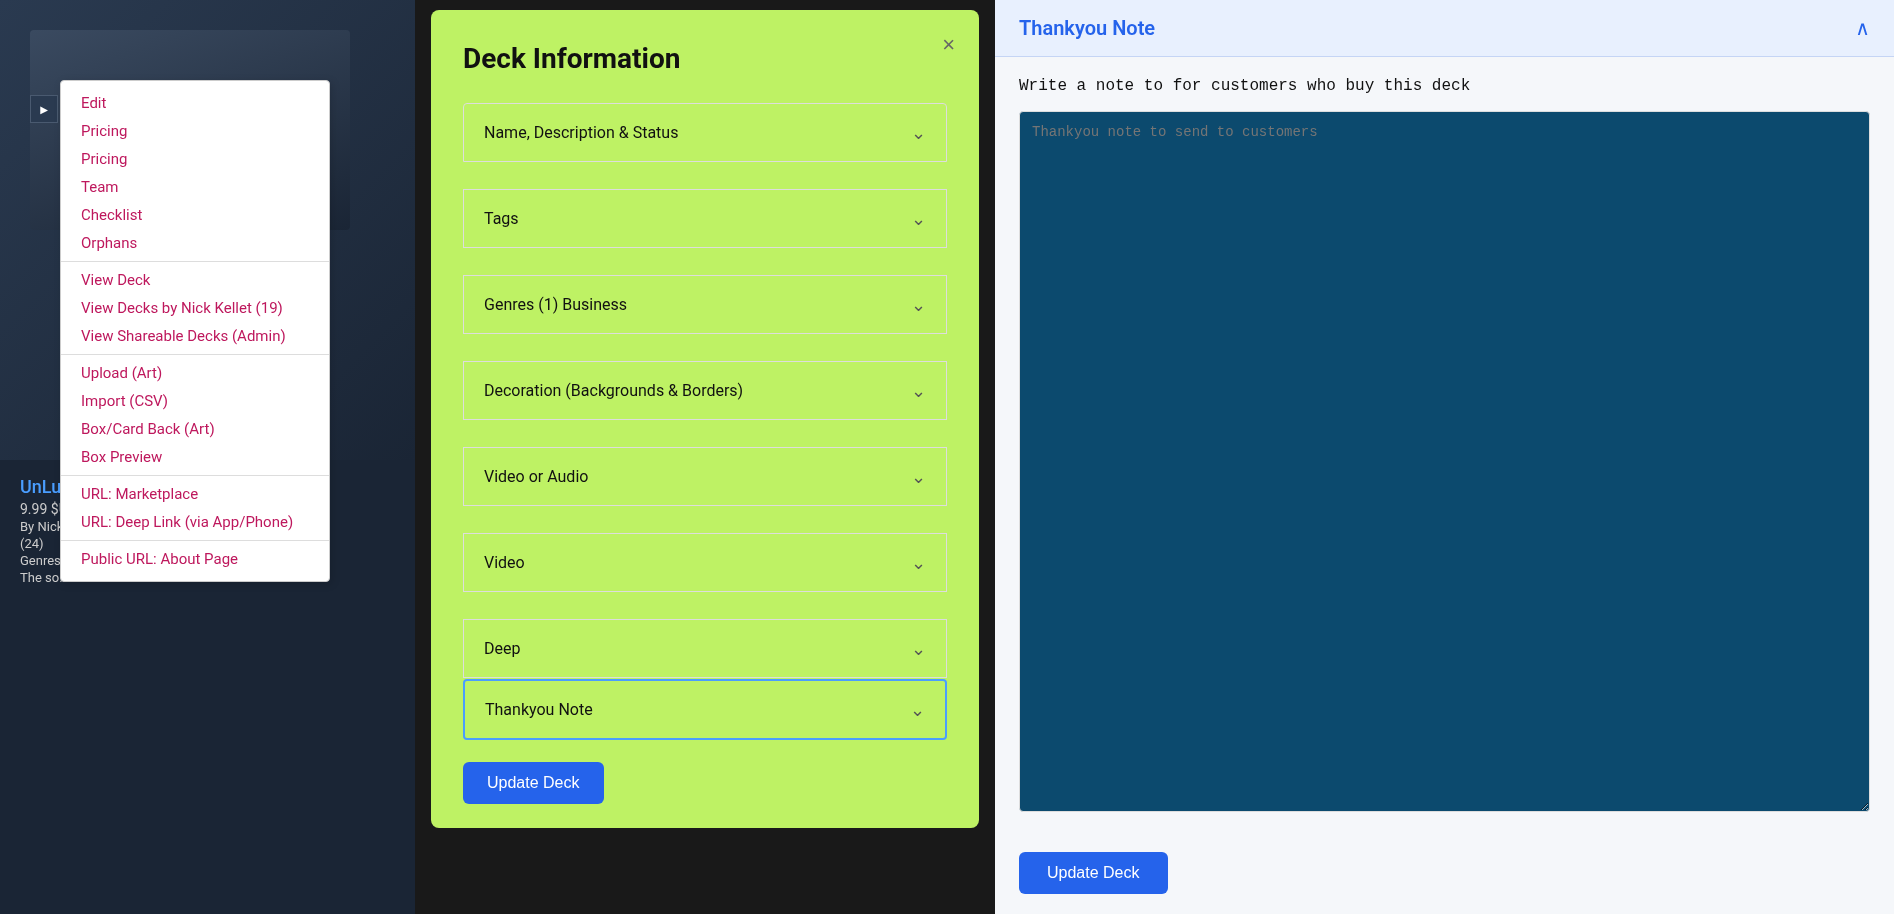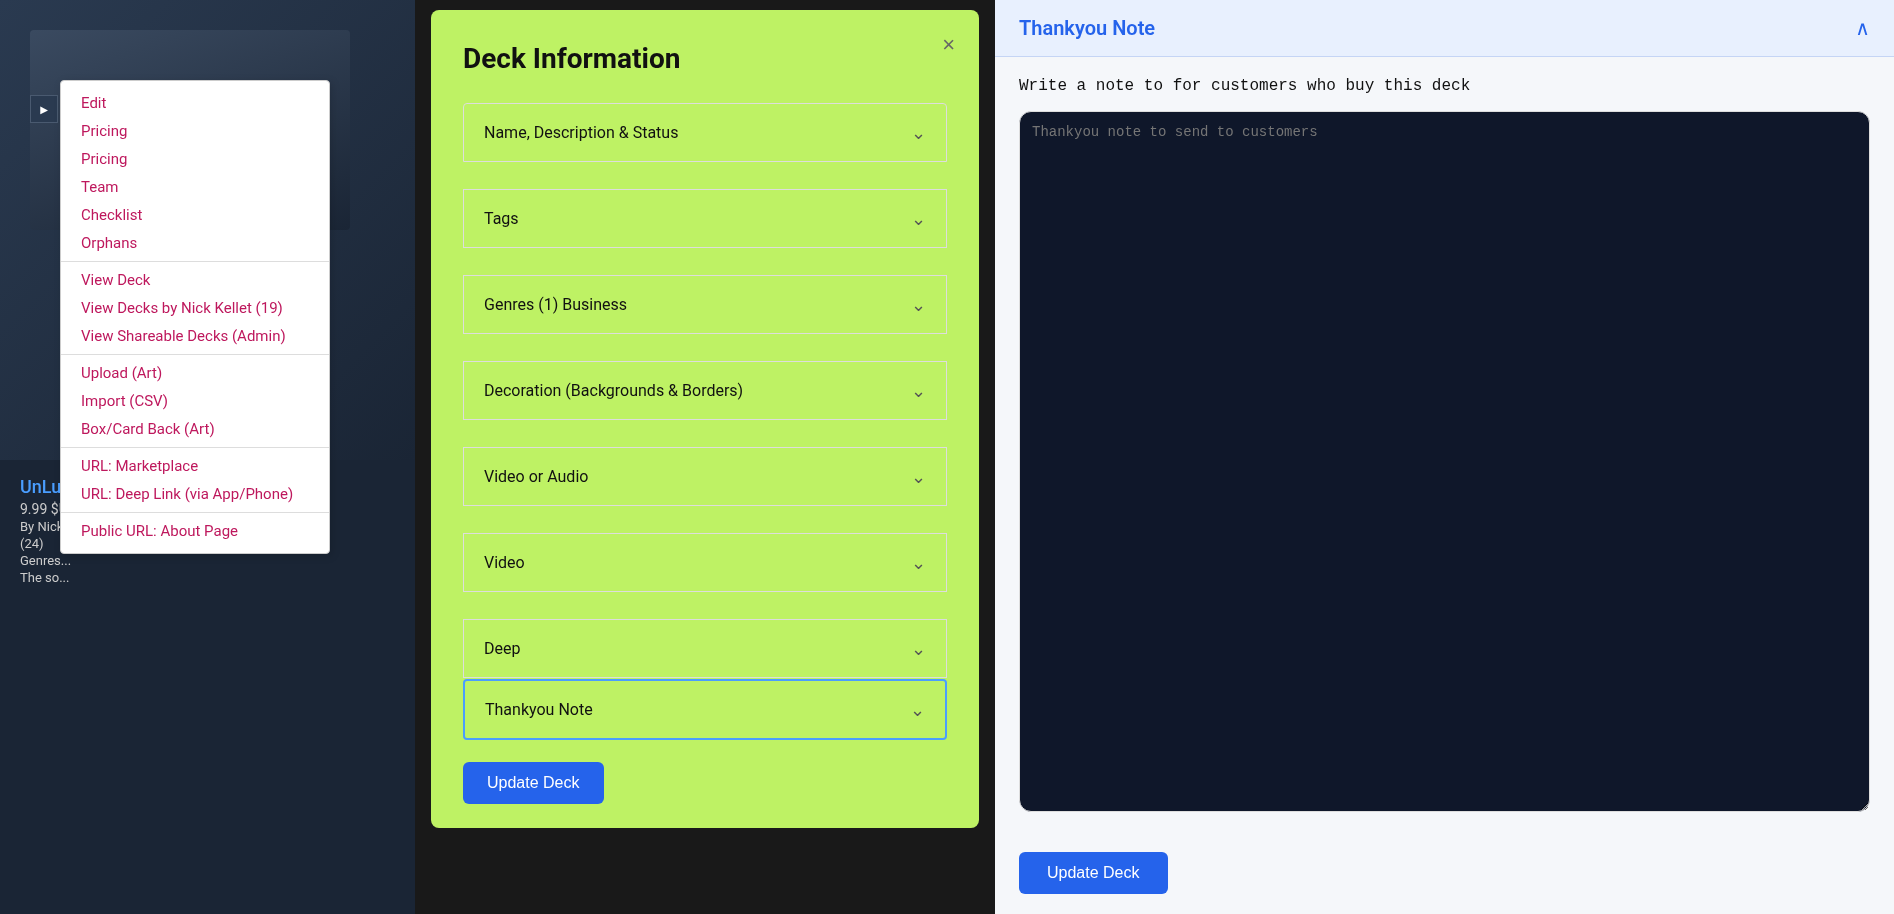--- a/index.html
+++ b/index.html
@@ -248,27 +248,27 @@
     .right-description {
       font-size: 16px;
       color: #111;
       margin-bottom: 16px;
     }
 
     .thankyou-textarea {
       flex: 1;
       width: 100%;
       border: 1px solid #ddd;
-      border-radius: 12px;
+      border-radius: 4px;
       padding: 12px;
       font-size: 14px;
       color: #999;
       resize: vertical;
       min-height: 480px;
-      background: #0f172a;
+      background: #0c4a6e;
       font-family: inherit;
     }
 
     .right-footer {
       padding: 20px 24px;
       background: #f5f7fa;
     }
 
     .right-update-btn {
       background: #2563eb;
@@ -297,20 +297,21 @@
       <div class="context-menu-item">Checklist</div>
       <div class="context-menu-item">Orphans</div>
       <hr class="context-menu-divider">
       <div class="context-menu-item">View Deck</div>
       <div class="context-menu-item">View Decks by Nick Kellet (19)</div>
       <div class="context-menu-item">View Shareable Decks (Admin)</div>
       <hr class="context-menu-divider">
       <div class="context-menu-item">Upload (Art)</div>
       <div class="context-menu-item">Import (CSV)</div>
       <div class="context-menu-item">Box/Card Back (Art)</div>
+      <div class="context-menu-item">Box Preview</div>
       <hr class="context-menu-divider">
       <div class="context-menu-item">URL: Marketplace</div>
       <div class="context-menu-item">URL: Deep Link (via App/Phone)</div>
       <hr class="context-menu-divider">
       <div class="context-menu-item">Public URL: About Page</div>
     </div>
   </div>
 
   <div style="padding: 16px 20px; color: #ccc;">
     <div class="deck-name-link">UnLur...</div>

